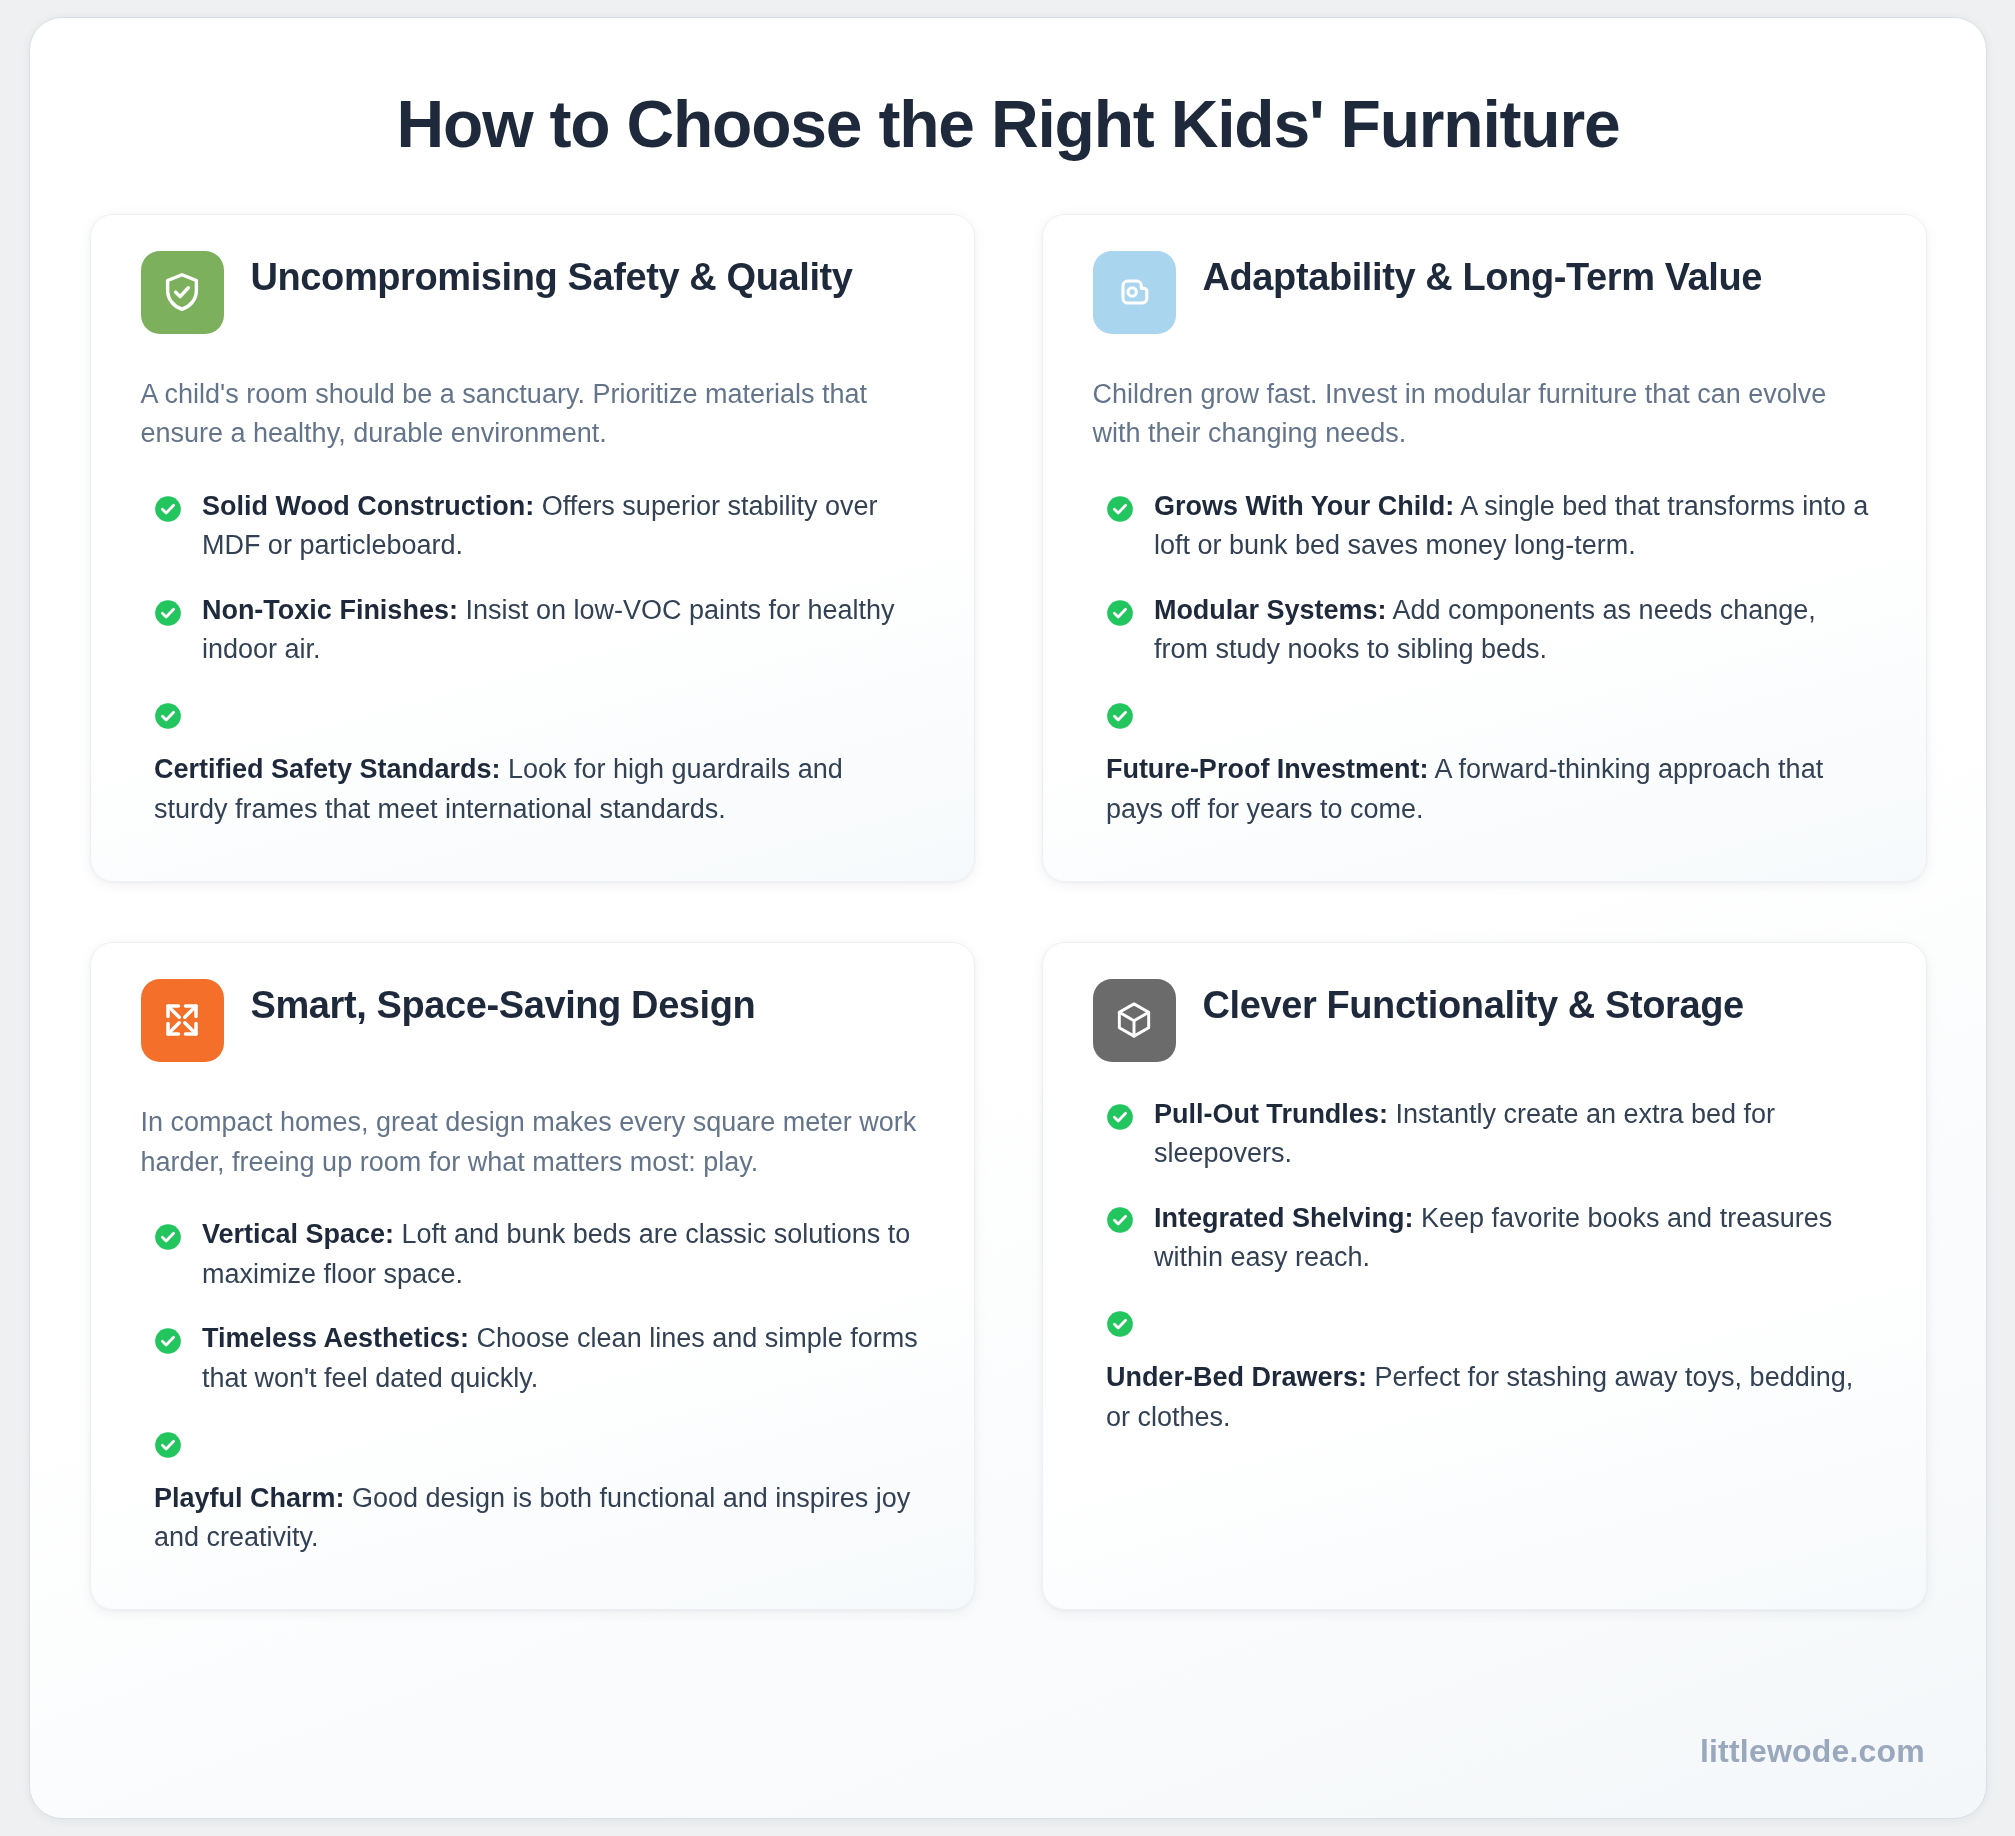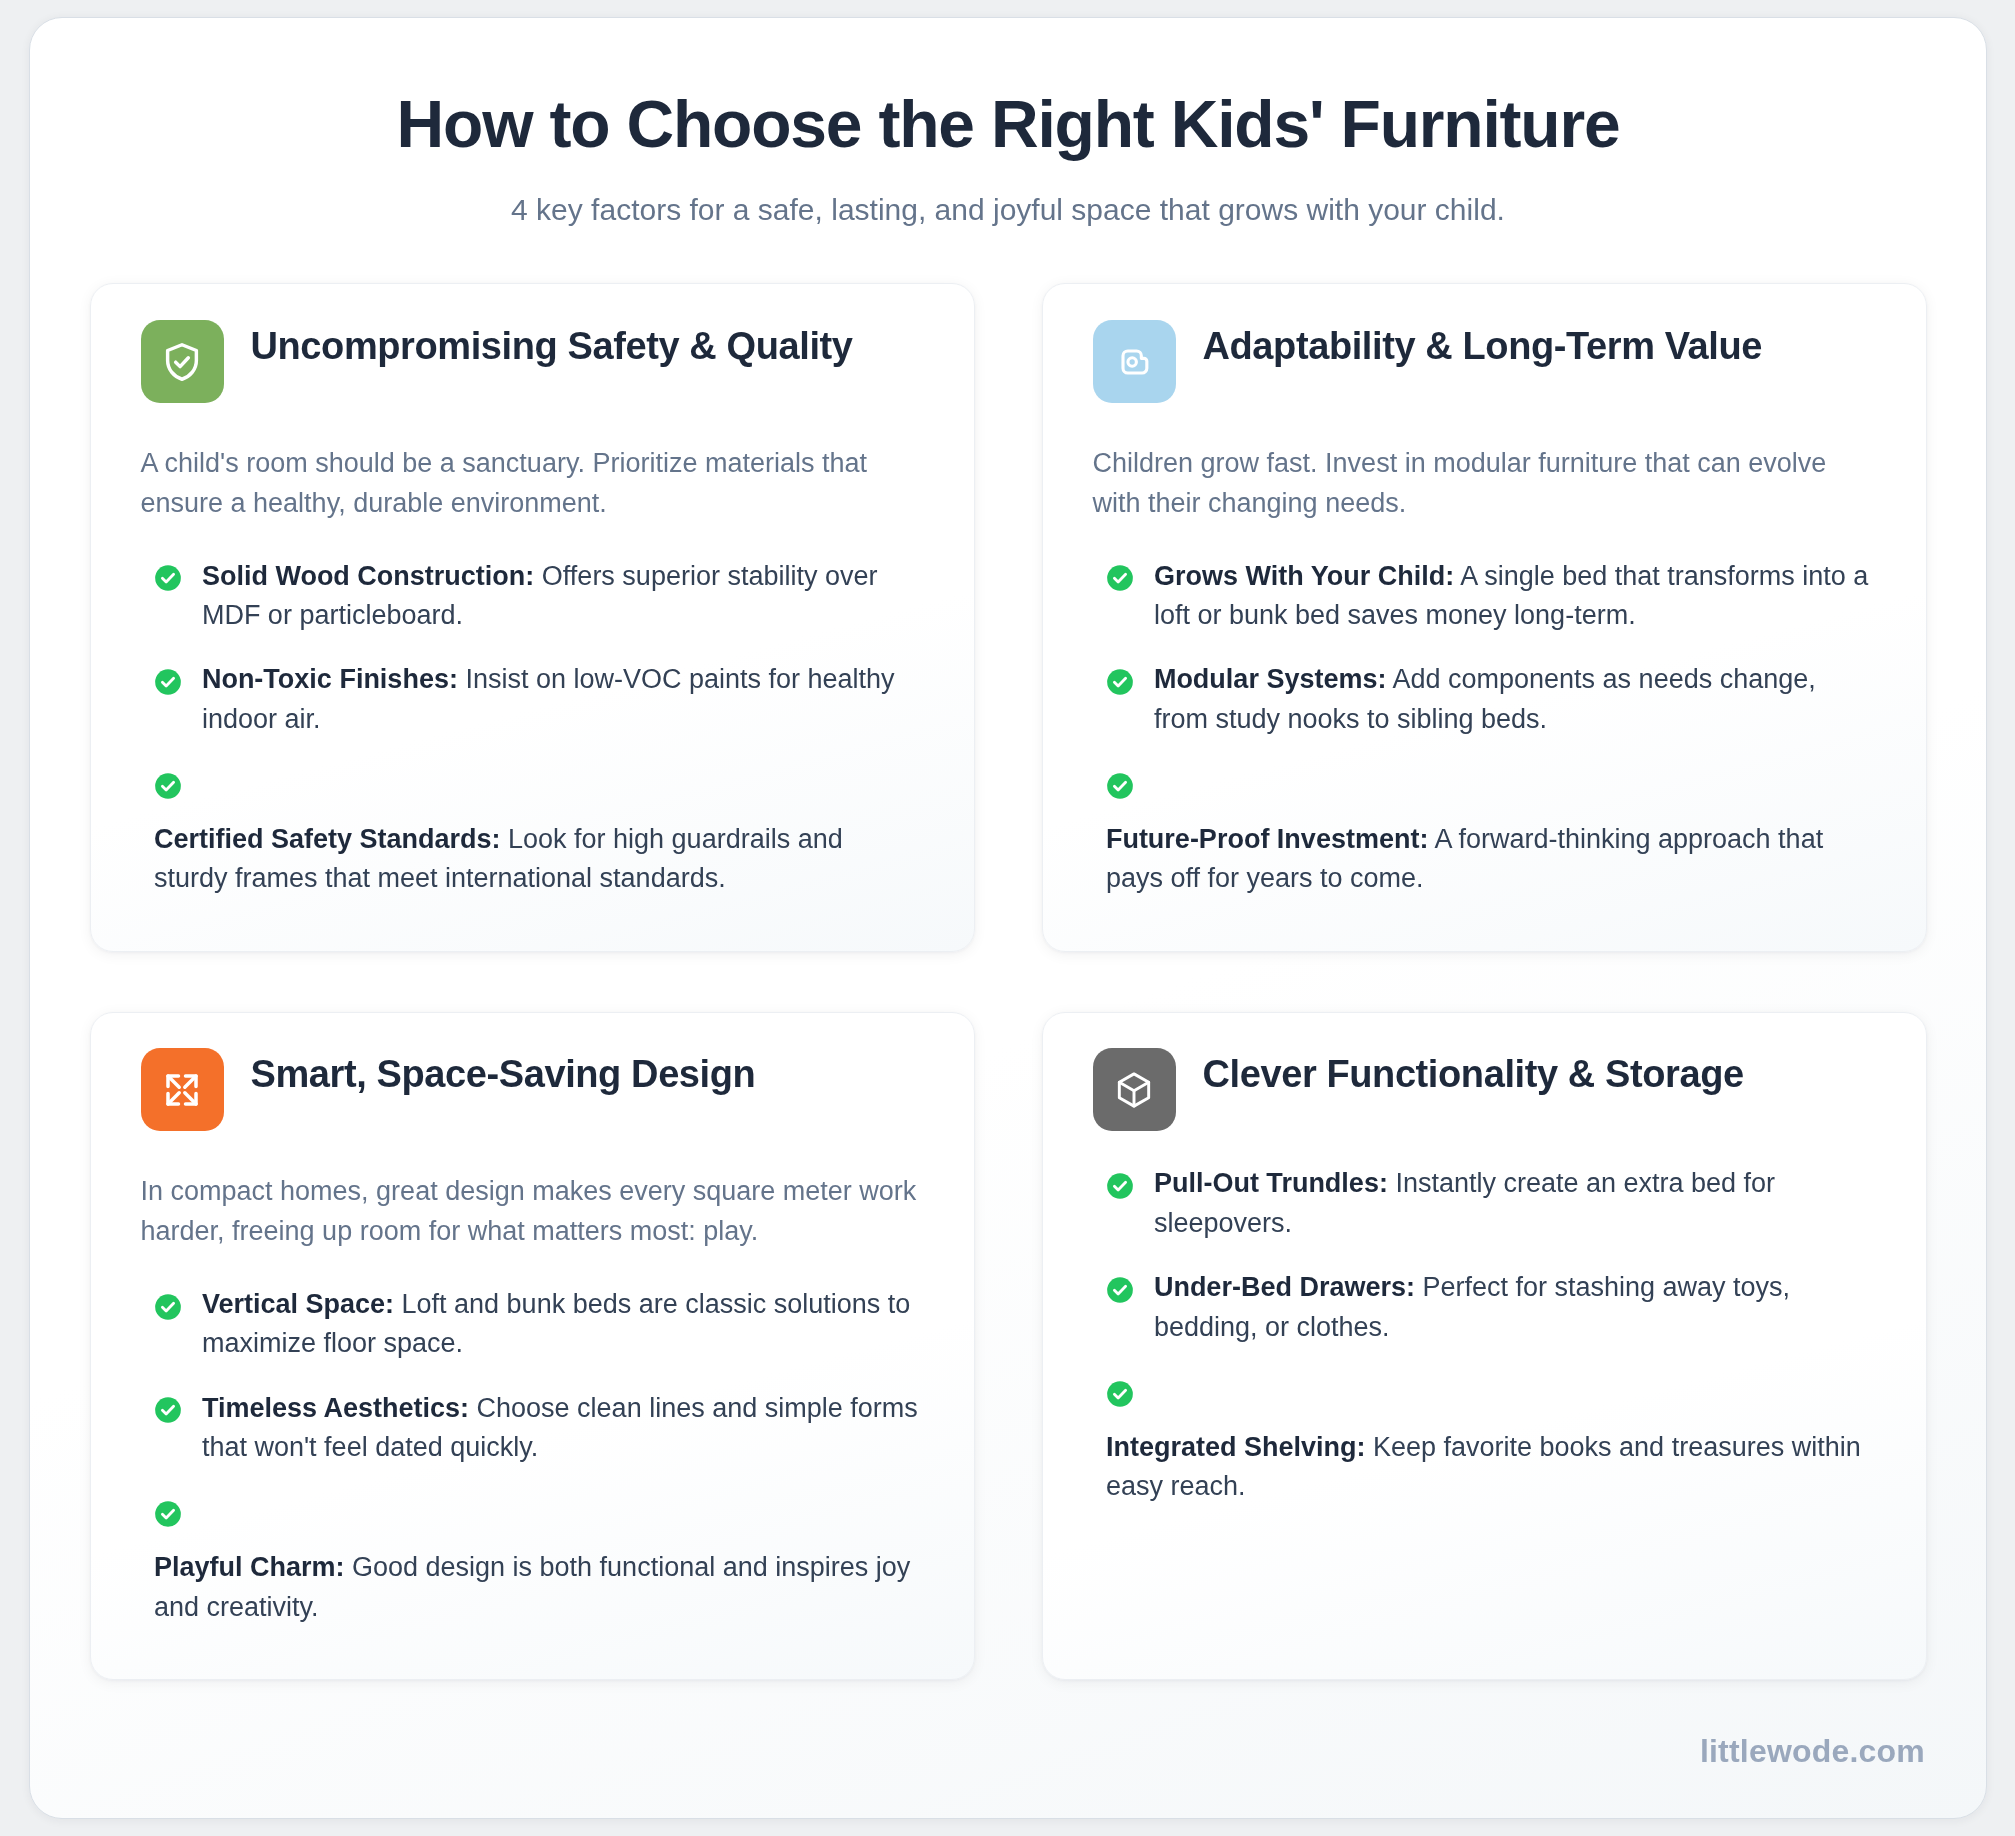--- a/index.html
+++ b/index.html
@@ -138,21 +138,20 @@
     letter-spacing: 0.2px;
   }
 </style>
 </head>
 <body>
 
 <div class="page-frame">
 
   <div class="header">
     <h1 class="page-title">How to Choose the Right Kids' Furniture</h1>
-    <p class="page-subtitle">4 key factors for a safe, lasting, and joyful space that grows with your child.</p>
   </div>
 
   <div class="cards-grid">
 
     <div class="card">
       <div class="card-head">
         <div class="icon-tile" style="background: rgb(124, 176, 92);">
           <svg width="46" height="46" viewBox="0 0 24 24" fill="none" stroke="#ffffff" stroke-width="1.8" stroke-linecap="round" stroke-linejoin="round">
             <path d="M12 3l7.5 3v5.2c0 4.6-3.1 8.3-7.5 9.8-4.4-1.5-7.5-5.2-7.5-9.8V6z"></path>
             <path d="M8.7 12.1l2.3 2.3 4.3-4.6"></path>
@@ -281,28 +280,28 @@
             <circle cx="12" cy="12" r="11" fill="#22c55e"></circle>
             <path d="M7.2 12.3l3.2 3.2 6.4-6.7" fill="none" stroke="#ffffff" stroke-width="2.4" stroke-linecap="round" stroke-linejoin="round"></path>
           </svg>
           <span class="bullet-text"><span class="lead">Pull-Out Trundles:</span><span> Instantly create an extra bed for sleepovers.</span></span>
         </li>
         <li class="bullet">
           <svg class="check-icon" viewBox="0 0 24 24">
             <circle cx="12" cy="12" r="11" fill="#22c55e"></circle>
             <path d="M7.2 12.3l3.2 3.2 6.4-6.7" fill="none" stroke="#ffffff" stroke-width="2.4" stroke-linecap="round" stroke-linejoin="round"></path>
           </svg>
+          <span class="bullet-text"><span class="lead">Integrated Shelving:</span><span> Keep favorite books and treasures within easy reach.</span></span>
+        </li>
+        <li class="bullet">
+          <svg class="check-icon" viewBox="0 0 24 24">
+            <circle cx="12" cy="12" r="11" fill="#22c55e"></circle>
+            <path d="M7.2 12.3l3.2 3.2 6.4-6.7" fill="none" stroke="#ffffff" stroke-width="2.4" stroke-linecap="round" stroke-linejoin="round"></path>
+          </svg>
           <span class="bullet-text"><span class="lead">Under-Bed Drawers:</span><span> Perfect for stashing away toys, bedding, or clothes.</span></span>
-        </li>
-        <li class="bullet">
-          <svg class="check-icon" viewBox="0 0 24 24">
-            <circle cx="12" cy="12" r="11" fill="#22c55e"></circle>
-            <path d="M7.2 12.3l3.2 3.2 6.4-6.7" fill="none" stroke="#ffffff" stroke-width="2.4" stroke-linecap="round" stroke-linejoin="round"></path>
-          </svg>
-          <span class="bullet-text"><span class="lead">Integrated Shelving:</span><span> Keep favorite books and treasures within easy reach.</span></span>
         </li>
       </ul>
     </div>
 
   </div>
 
   <div class="watermark">littlewode.com</div>
 </div>
 
 

